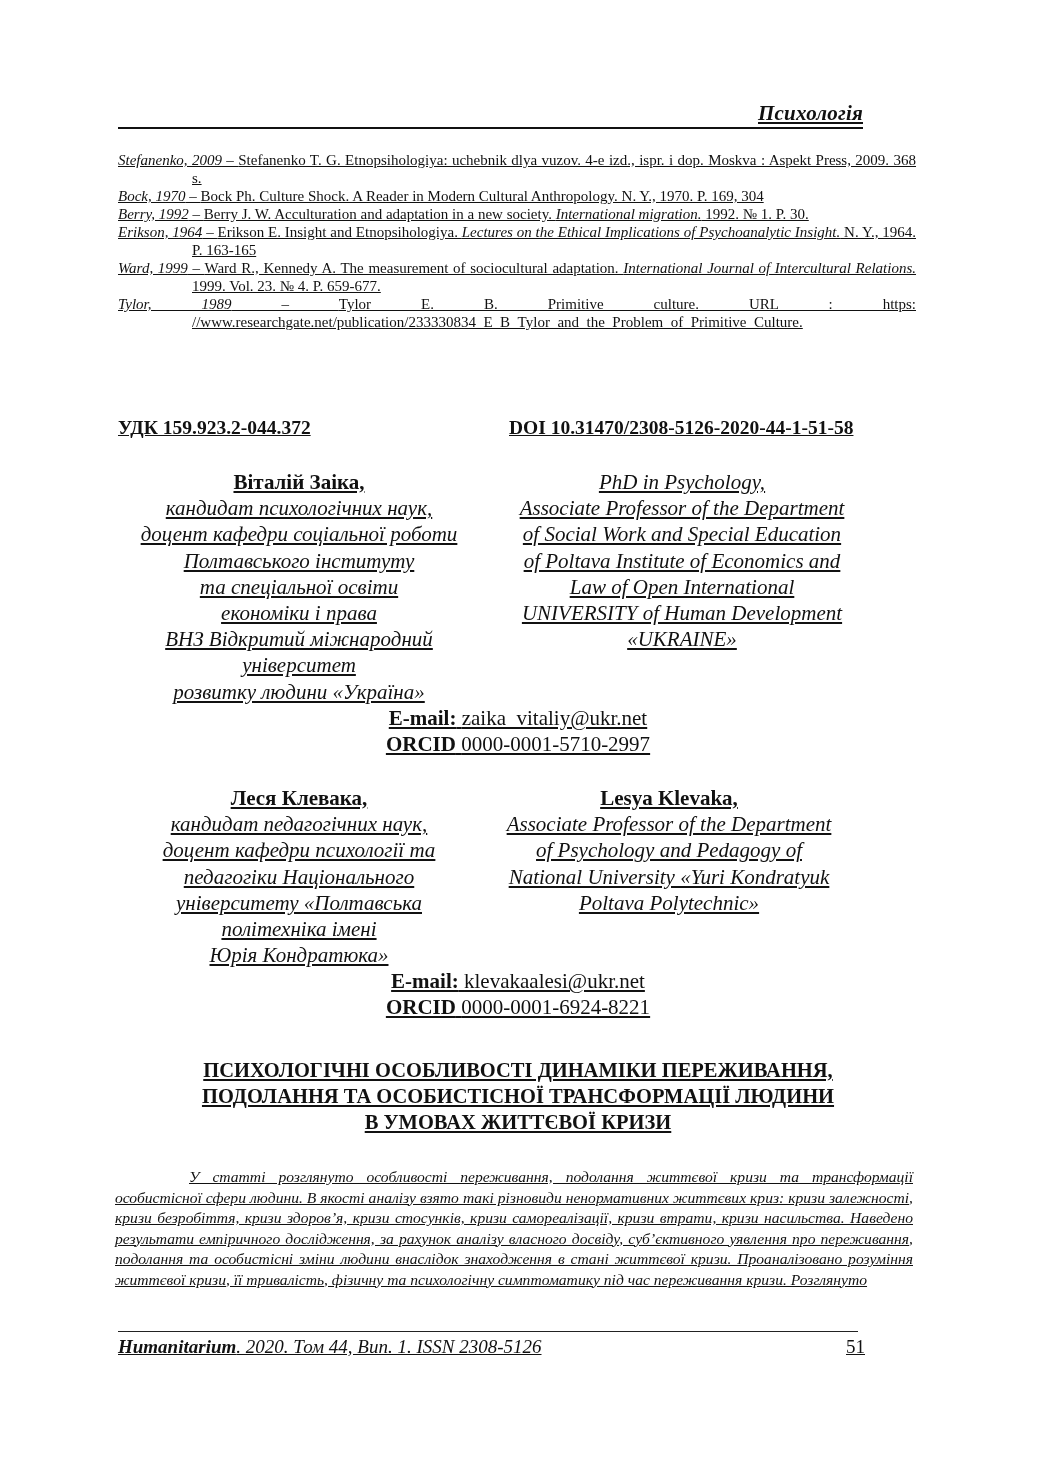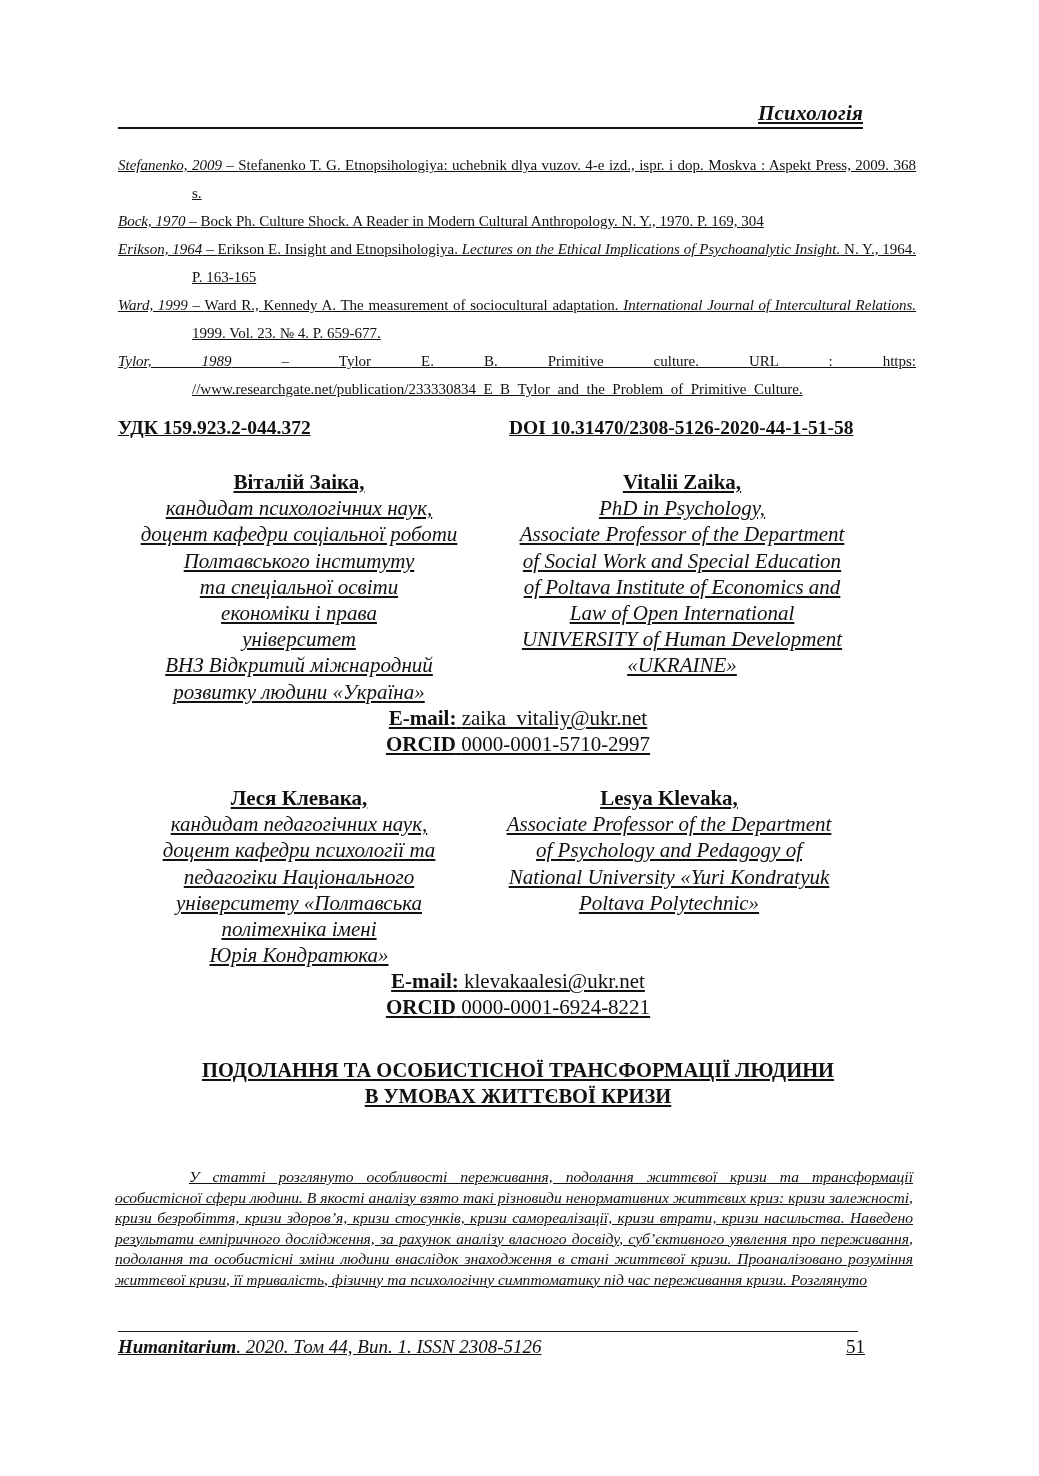--- a/index.html
+++ b/index.html
@@ -5,21 +5,21 @@
   html, body { margin: 0; padding: 0; background: #ffffff; }
   body { width: 1039px; height: 1476px; position: relative; overflow: hidden;
          font-family: "Liberation Serif", "DejaVu Serif", serif; color: #111; }
   .abs { position: absolute; text-decoration: underline; }
 
   
   .run-head { left: 118px; top: 101px; width: 745px; height: 26px; border-bottom: 2px solid #111; }
   .run-head-title { position: absolute; right: 0; top: 0; font-size: 21px; font-style: italic; font-weight: bold; text-decoration: underline; letter-spacing: 0.2px; }
 
   
-  .refs { left: 118px; top: 151px; width: 798px; font-size: 15px; line-height: 28px; }
+  .refs { left: 118px; top: 151px; width: 798px; font-size: 15px; line-height: 18px; }
   .ref { text-align: justify; padding-left: 74px; text-indent: -74px; margin: 0; }
   .ref i { font-style: italic; }
   .ref-tylor { text-align-last: justify; }
 
   
   .udc { left: 118px; top: 417px; font-size: 19.5px; font-weight: bold; }
   .doi { left: 509px; top: 417px; font-size: 19.5px; font-weight: bold; }
 
   
   .col { text-align: center; font-size: 21px; line-height: 26.2px; }
@@ -50,41 +50,41 @@
 </head>
 <body>
 
 <div class="abs run-head">
   <span class="run-head-title">Психологія</span>
 </div>
 
 <div class="abs refs">
   <p class="ref"><i>Stefanenko, 2009</i> – <span>Stefanenko T. G. Etnopsihologiya: uchebnik dlya vuzov. 4-e izd., ispr. i dop. Moskva : Aspekt Press, 2009. 368 s.</span></p>
   <p class="ref"><i>Bock, 1970</i> – <span>Bock Ph. Culture Shock. A Reader in Modern Cultural Anthropology. N. Y., 1970. P. 169, 304</span></p>
+  <p class="ref"><i>Berry, 1992</i> – <span>Berry J. W. Acculturation and adaptation in a new society. </span><i>International migration.</i><span> 1992. № 1. P. 30.</span></p>
   <p class="ref"><i>Erikson, 1964</i> – <span>Erikson E. Insight and Etnopsihologiya. </span><i>Lectures on the Ethical Implications of Psychoanalytic Insight.</i><span> N. Y., 1964. P. 163-165</span></p>
   <p class="ref"><i>Ward, 1999</i> – <span>Ward R., Kennedy A. The measurement of sociocultural adaptation. </span><i>International Journal of Intercultural Relations.</i><span> 1999. Vol. 23. № 4. P. 659-677.</span></p>
   <p class="ref ref-tylor"><i>Tylor, 1989</i> – <span>Tylor E. B. Primitive culture. URL : https: //www.researchgate.net/publication/233330834_E_B_Tylor_and_the_Problem_of_Primitive_Culture.</span></p>
 </div>
 
 <div class="abs udc">УДК 159.923.2-044.372</div>
 <div class="abs doi">DOI 10.31470/2308-5126-2020-44-1-51-58</div>
 
 <div class="abs col a1-ua">
   <div class="name">Віталій Заіка,</div>
   <div class="line">кандидат психологічних наук,</div>
   <div class="line">доцент кафедри соціальної роботи</div>
   <div class="line">Полтавського інституту</div>
   <div class="line">та спеціальної освіти</div>
   <div class="line">економіки і права</div>
+  <div class="line">ВНЗ Відкритий міжнародний</div>
   <div class="line">університет</div>
-  <div class="line">ВНЗ Відкритий міжнародний</div>
   <div class="line">розвитку людини «Україна»</div>
 </div>
 <div class="abs col a1-en">
-  <div class="name">Vitalii Zaika,</div>
   <div class="line">PhD in Psychology,</div>
   <div class="line">Associate Professor of the Department</div>
   <div class="line">of Social Work and Special Education</div>
   <div class="line">of Poltava Institute of Economics and</div>
   <div class="line">Law of Open International</div>
   <div class="line">UNIVERSITY of Human Development</div>
   <div class="line">«UKRAINE»</div>
 </div>
 <div class="abs contacts c1">
   <div><b>E-mail:</b> <span style="white-space:pre">zaika  vitaliy@ukr.net</span></div>
@@ -106,20 +106,21 @@
   <div class="line">of Psychology and Pedagogy of</div>
   <div class="line">National University «Yuri Kondratyuk</div>
   <div class="line">Poltava Polytechnic»</div>
 </div>
 <div class="abs contacts c2">
   <div><b>E-mail:</b> <span>klevakaalesi@ukr.net</span></div>
   <div><b>ORCID</b> <span>0000-0001-6924-8221</span></div>
 </div>
 
 <div class="abs art-title">
+  <div>ПСИХОЛОГІЧНІ ОСОБЛИВОСТІ ДИНАМІКИ ПЕРЕЖИВАННЯ,</div>
   <div>ПОДОЛАННЯ ТА ОСОБИСТІСНОЇ ТРАНСФОРМАЦІЇ ЛЮДИНИ</div>
   <div>В УМОВАХ ЖИТТЄВОЇ КРИЗИ</div>
 </div>
 
 <p class="abs abstract">У статті розглянуто особливості переживання, подолання життєвої кризи та трансформації особистісної сфери людини. В якості аналізу взято такі різновиди ненормативних життєвих криз: кризи залежності, кризи безробіття, кризи здоров’я, кризи стосунків, кризи самореалізації, кризи втрати, кризи насильства. Наведено результати емпіричного дослідження, за рахунок аналізу власного досвіду, суб’єктивного уявлення про переживання, подолання та особистісні зміни людини внаслідок знаходження в стані життєвої кризи. Проаналізовано розуміння життєвої кризи, її тривалість, фізичну та психологічну симптоматику під час переживання кризи. Розглянуто</p>
 
 <div class="abs foot-rule"></div>
 <div class="abs foot-journal"><b>Humanitarium</b><span>. 2020. Том 44, Вип. 1. ISSN 2308-5126</span></div>
 <div class="abs foot-page">51</div>
 

